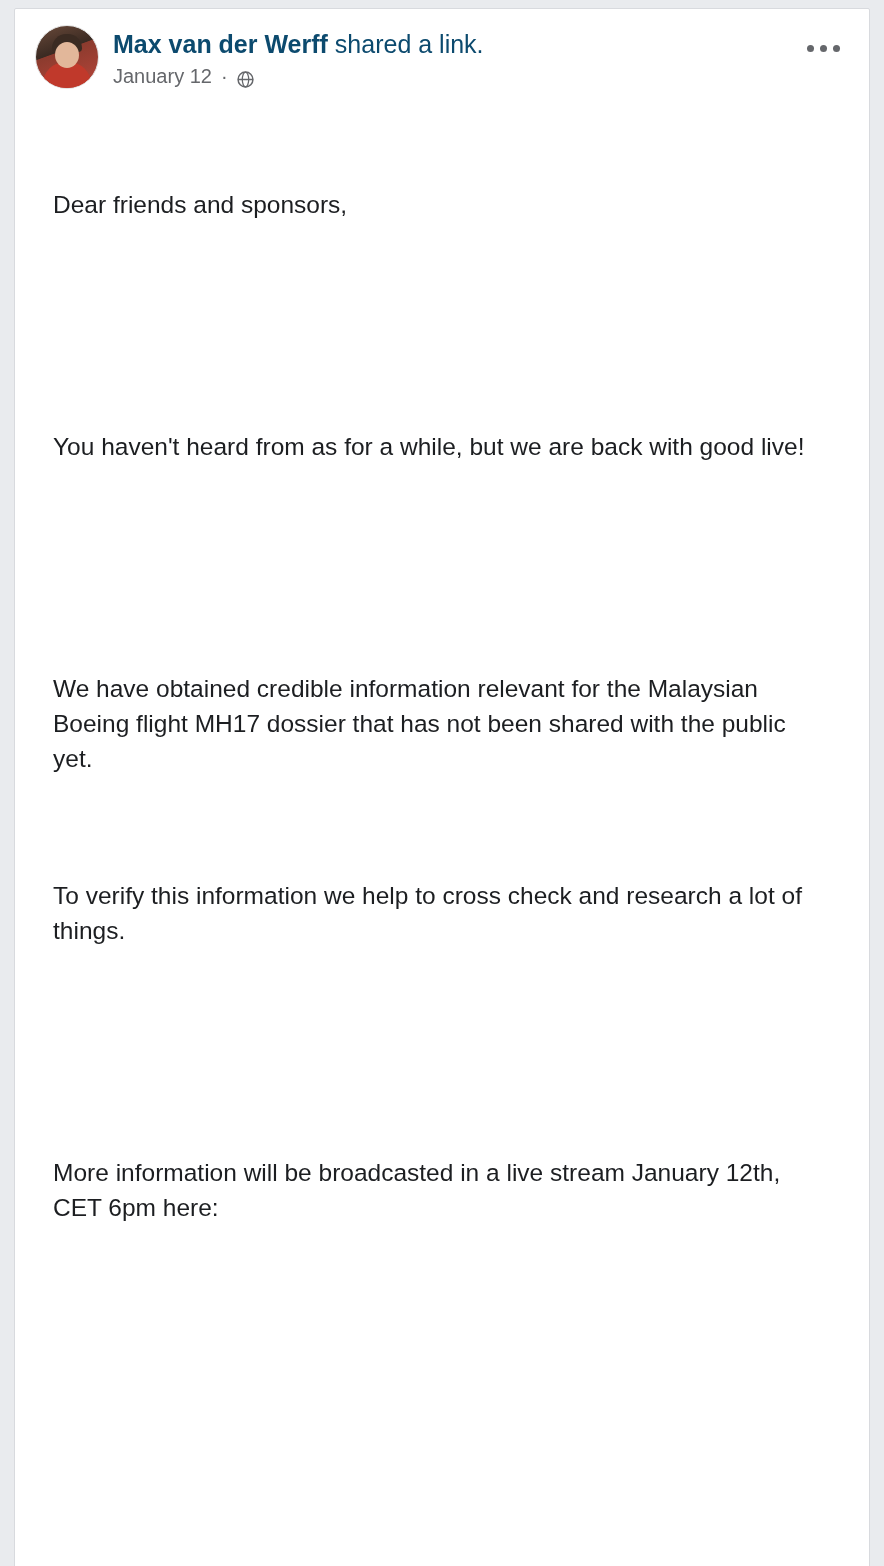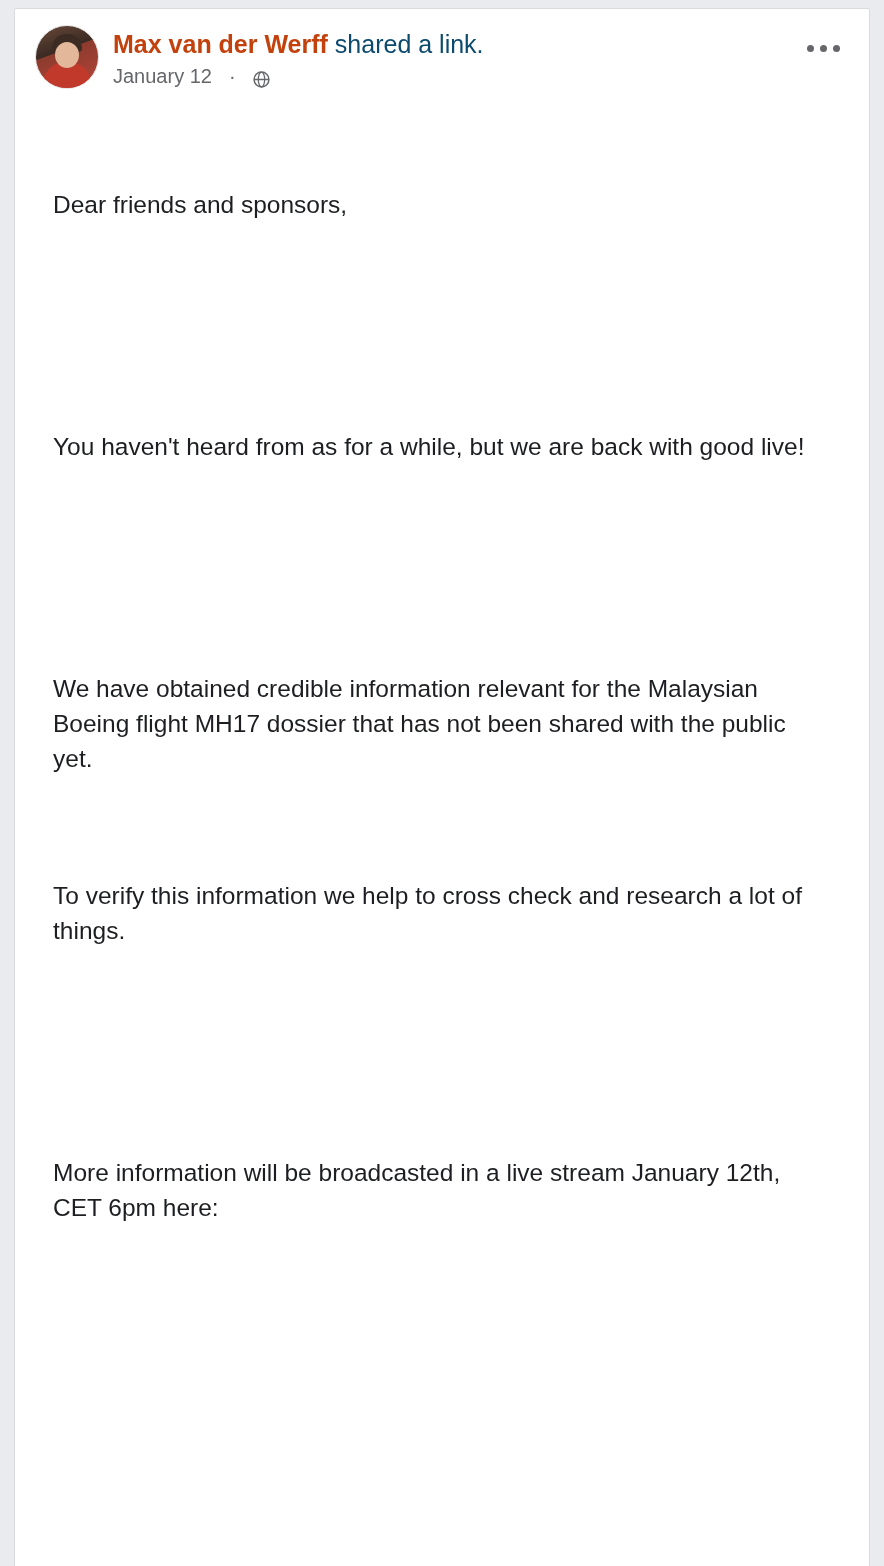--- a/index.html
+++ b/index.html
@@ -78,35 +78,35 @@
     min-width: 0;
   }
   .name-line {
     font-size: 25px;
     line-height: 30px;
     color: #050505;
     white-space: nowrap;
   }
   .name-line .author {
     font-weight: bold;
-    color: #c2410c;
+    color: #0c4a6e;
     text-align: center;
   }
   .name-line .action {
     font-weight: normal;
     color: #0c4a6e;
   }
   .meta-line {
     margin-top: 5px;
     font-size: 20px;
     line-height: 24px;
     color: #65676b;
     display: flex;
     align-items: center;
-    gap: 17px;
+    gap: 9px;
   }
   .globe-icon {
     display: inline-block;
     width: 17px;
     height: 17px;
     position: relative;
     top: 1px;
   }
   .menu-btn {
     position: absolute;

